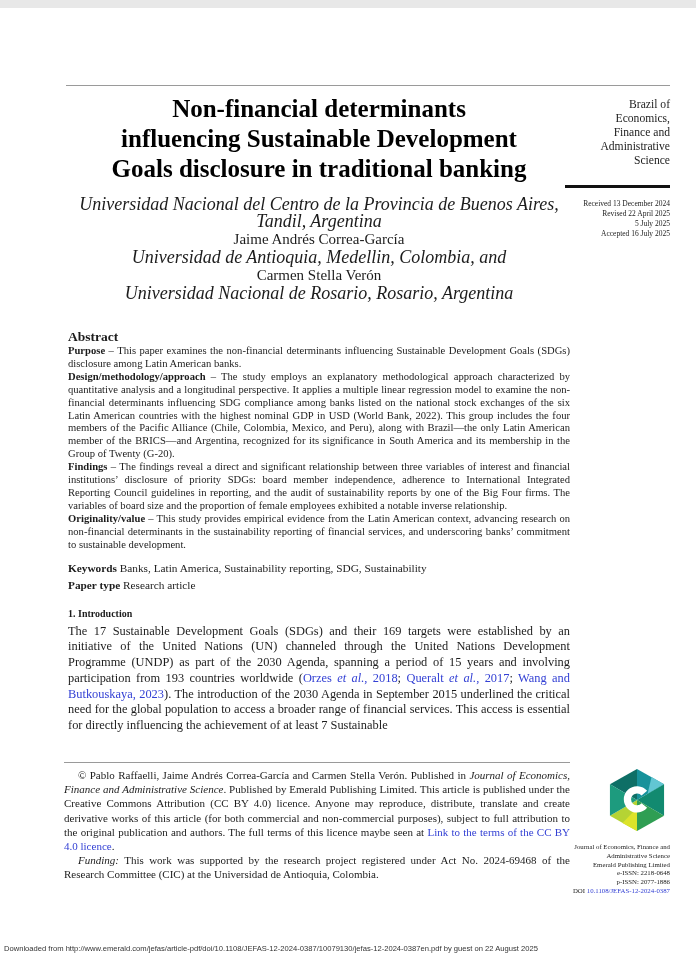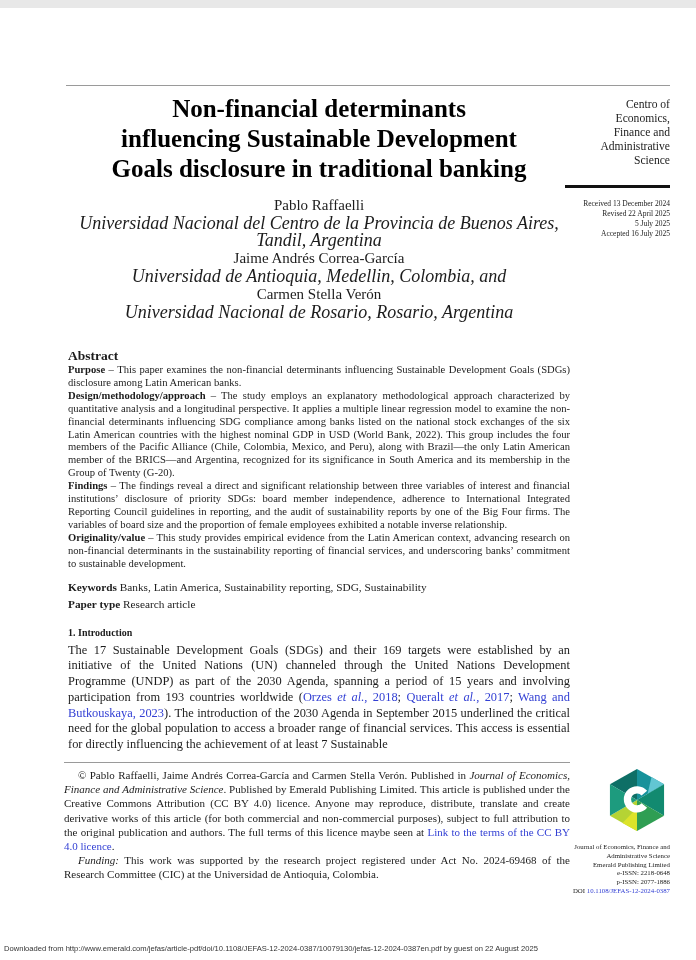--- a/index.html
+++ b/index.html
@@ -48,21 +48,20 @@
   <div class="top-rule"></div>
 
   <div class="main-col">
     <div class="title">
       <div>Non-financial determinants</div>
       <div>influencing Sustainable Development</div>
       <div>Goals disclosure in traditional banking</div>
     </div>
 
     <div class="authors">
-      <div class="author-name">Pablo Raffaelli</div>
       <div class="author-aff">Universidad Nacional del Centro de la Provincia de Buenos Aires, Tandil, Argentina</div>
       <div class="author-name">Jaime Andrés Correa-García</div>
       <div class="author-aff">Universidad de Antioquia, Medellin, Colombia, and</div>
       <div class="author-name">Carmen Stella Verón</div>
       <div class="author-aff">Universidad Nacional de Rosario, Rosario, Argentina</div>
     </div>
 
     <div class="abs-head">Abstract</div>
 
     <p class="abs-p"><b>Purpose</b><span> – This paper examines the non-financial determinants influencing Sustainable Development Goals (SDGs) disclosure among Latin American banks.</span></p>
@@ -78,21 +77,21 @@
   </div>
 
   <div class="footnote">
     <div class="fn-rule"></div>
     <p class="fn-p"><span>© Pablo Raffaelli, Jaime Andrés Correa-García and Carmen Stella Verón. Published in </span><span class="seg-italic">Journal of Economics, Finance and Administrative Science</span><span>. Published by Emerald Publishing Limited. This article is published under the Creative Commons Attribution (CC BY 4.0) licence. Anyone may reproduce, distribute, translate and create derivative works of this article (for both commercial and non-commercial purposes), subject to full attribution to the original publication and authors. The full terms of this licence maybe seen at </span><span class="seg-link">Link to the terms of the CC BY 4.0 licence</span><span>.</span></p>
     <p class="fn-p"><span class="seg-italic">Funding:</span><span> This work was supported by the research project registered under Act No. 2024-69468 of the Research Committee (CIC) at the Universidad de Antioquia, Colombia.</span></p>
   </div>
 
   <div class="side-col">
     <div class="journal-name">
-      <div>Centro of</div>
+      <div>Brazil of</div>
       <div>Economics,</div>
       <div>Finance and</div>
       <div>Administrative</div>
       <div>Science</div>
     </div>
     <div class="side-rule"></div>
     <div class="dates">
       <div>Received 13 December 2024</div>
       <div>Revised 22 April 2025</div>
       <div>5 July 2025</div>

